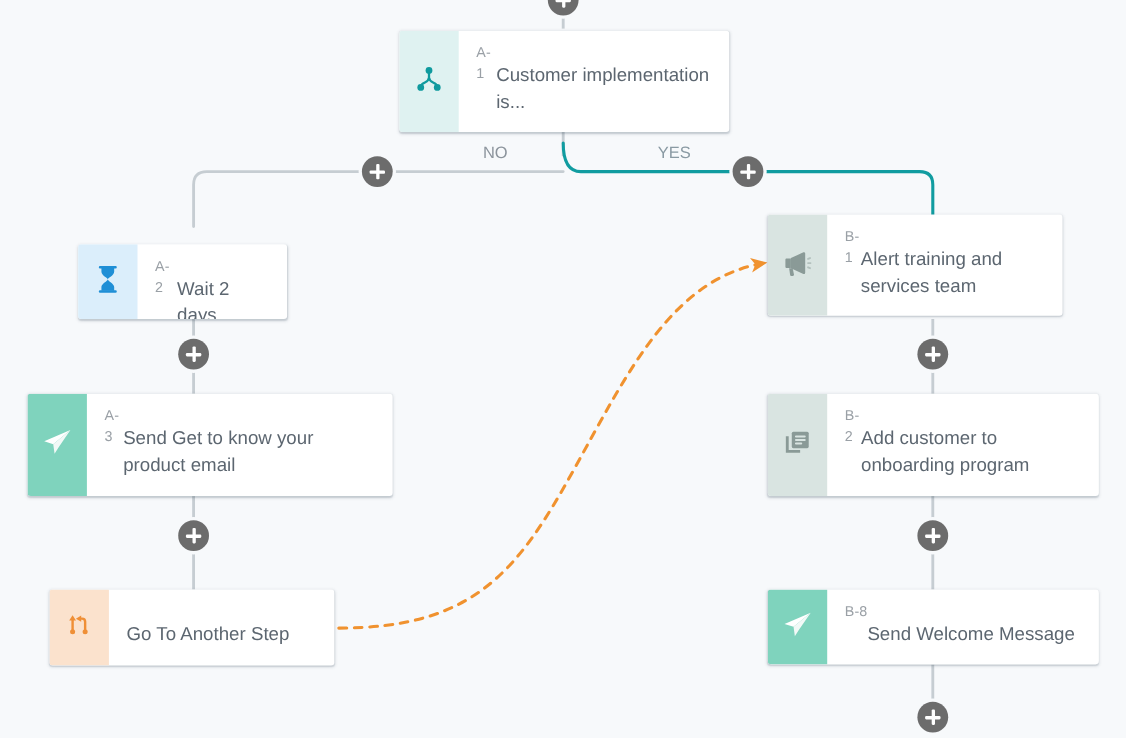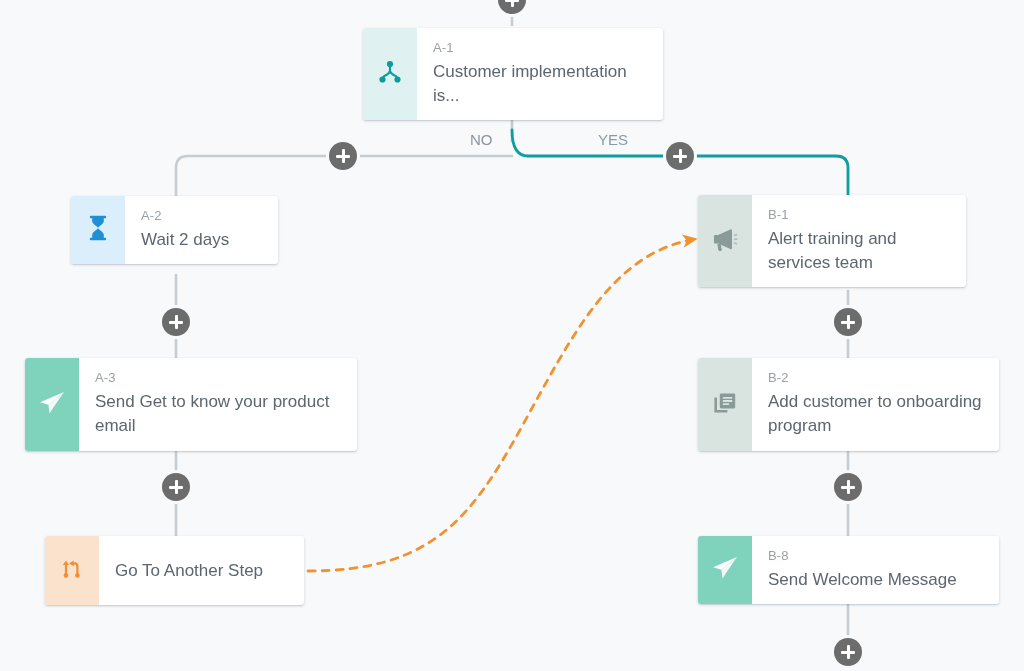--- a/index.html
+++ b/index.html
@@ -41,34 +41,33 @@
     flex: 0 0 auto;
     width: 54px;
     display: flex;
     align-items: center;
     justify-content: center;
   }
   .node-body {
     flex: 1 1 auto;
     padding: 11px 14px 12px 16px;
     display: flex;
-    flex-direction: column;
-    justify-content: center;
+    justify-content: flex-start;
   }
   .node-code {
     font-size: 13px;
     color: #9aa0a6;
     line-height: 1.45;
     letter-spacing: 0.1px;
   }
   .node-title {
     font-size: 17px;
     color: #5c6670;
     line-height: 1.42;
-    margin-top: 2px;
+    margin-top: 18px;
   }
 
   
   .tile-teal   { background: #dff2f1; }
   .tile-blue   { background: #dbeefb; }
   .tile-mint   { background: #7fd3bd; }
   .tile-peach  { background: #fbe2cd; }
   .tile-gray   { background: #d9e4e1; }
 
   
@@ -126,21 +125,21 @@
     <path d="M 176 274 L 176 358" stroke="#c6cdd2" stroke-width="2.6" fill="none"></path>
     <path d="M 176 451 L 176 536" stroke="#c6cdd2" stroke-width="2.6" fill="none"></path>
 
     <path d="M 848 290 L 848 358" stroke="#c6cdd2" stroke-width="2.6" fill="none"></path>
     <path d="M 848 451 L 848 536" stroke="#c6cdd2" stroke-width="2.6" fill="none"></path>
     <path d="M 848 604 L 848 640" stroke="#c6cdd2" stroke-width="2.6" fill="none"></path>
 
     <path d="M 308 571 C 430 571 470 520 520 430 C 572 336 612 252 696 239" stroke="#f0922f" stroke-width="2.8" fill="none" stroke-dasharray="7 7" stroke-linecap="round" marker-end="url(#arrow-orange)"></path>
   </svg>
 
-  <div class="branch-label" style="left:439px; top:131px;margin-left:31px;">NO</div>
+  <div class="branch-label" style="left:439px; top:131px;">NO</div>
   <div class="branch-label yes" style="left:554px; top:131px;margin-left:44px;">YES</div>
 
   <div class="plus" style="left:498px; top:-14px;"></div>
   <div class="plus" style="left:329px; top:142px;"></div>
   <div class="plus" style="left:666px; top:142px;"></div>
   <div class="plus" style="left:162px; top:308px;"></div>
   <div class="plus" style="left:162px; top:473px;"></div>
   <div class="plus" style="left:834px; top:308px;"></div>
   <div class="plus" style="left:834px; top:473px;"></div>
   <div class="plus" style="left:834px; top:638px;"></div>
@@ -155,21 +154,21 @@
           <path d="M13 8.2 L13 11.5 M13 11.5 C13 15.5 8.8 15.5 6.6 17.6 M13 11.5 C13 15.5 17.2 15.5 19.4 17.6" stroke="#0f9a9e" stroke-width="2.1" stroke-linecap="round" fill="none"></path>
         </svg>
       </span>
     </div>
     <div class="node-body">
       <div class="node-code">A-1</div>
       <div class="node-title">Customer implementation is...</div>
     </div>
   </div>
 
-  <div class="node" style="left:71px; top:196px; width:207px; height:68px;">
+  <div class="node" style="left:71px; top:222px; width:190px; height:68px;">
     <div class="node-icon tile-blue">
       <span>
         <svg width="22" height="26" viewBox="0 0 22 26" fill="none">
           <path d="M4 2 H18 M4 24 H18" stroke="#1f8fd6" stroke-width="2.4" stroke-linecap="round"></path>
           <path d="M5.2 2.6 L5.2 6 C5.2 9.4 11 11.6 11 13 C11 14.4 5.2 16.6 5.2 20 L5.2 23.4 L16.8 23.4 L16.8 20 C16.8 16.6 11 14.4 11 13 C11 11.6 16.8 9.4 16.8 6 L16.8 2.6 Z" fill="#1f8fd6"></path>
         </svg>
       </span>
     </div>
     <div class="node-body">
       <div class="node-code">A-2</div>

